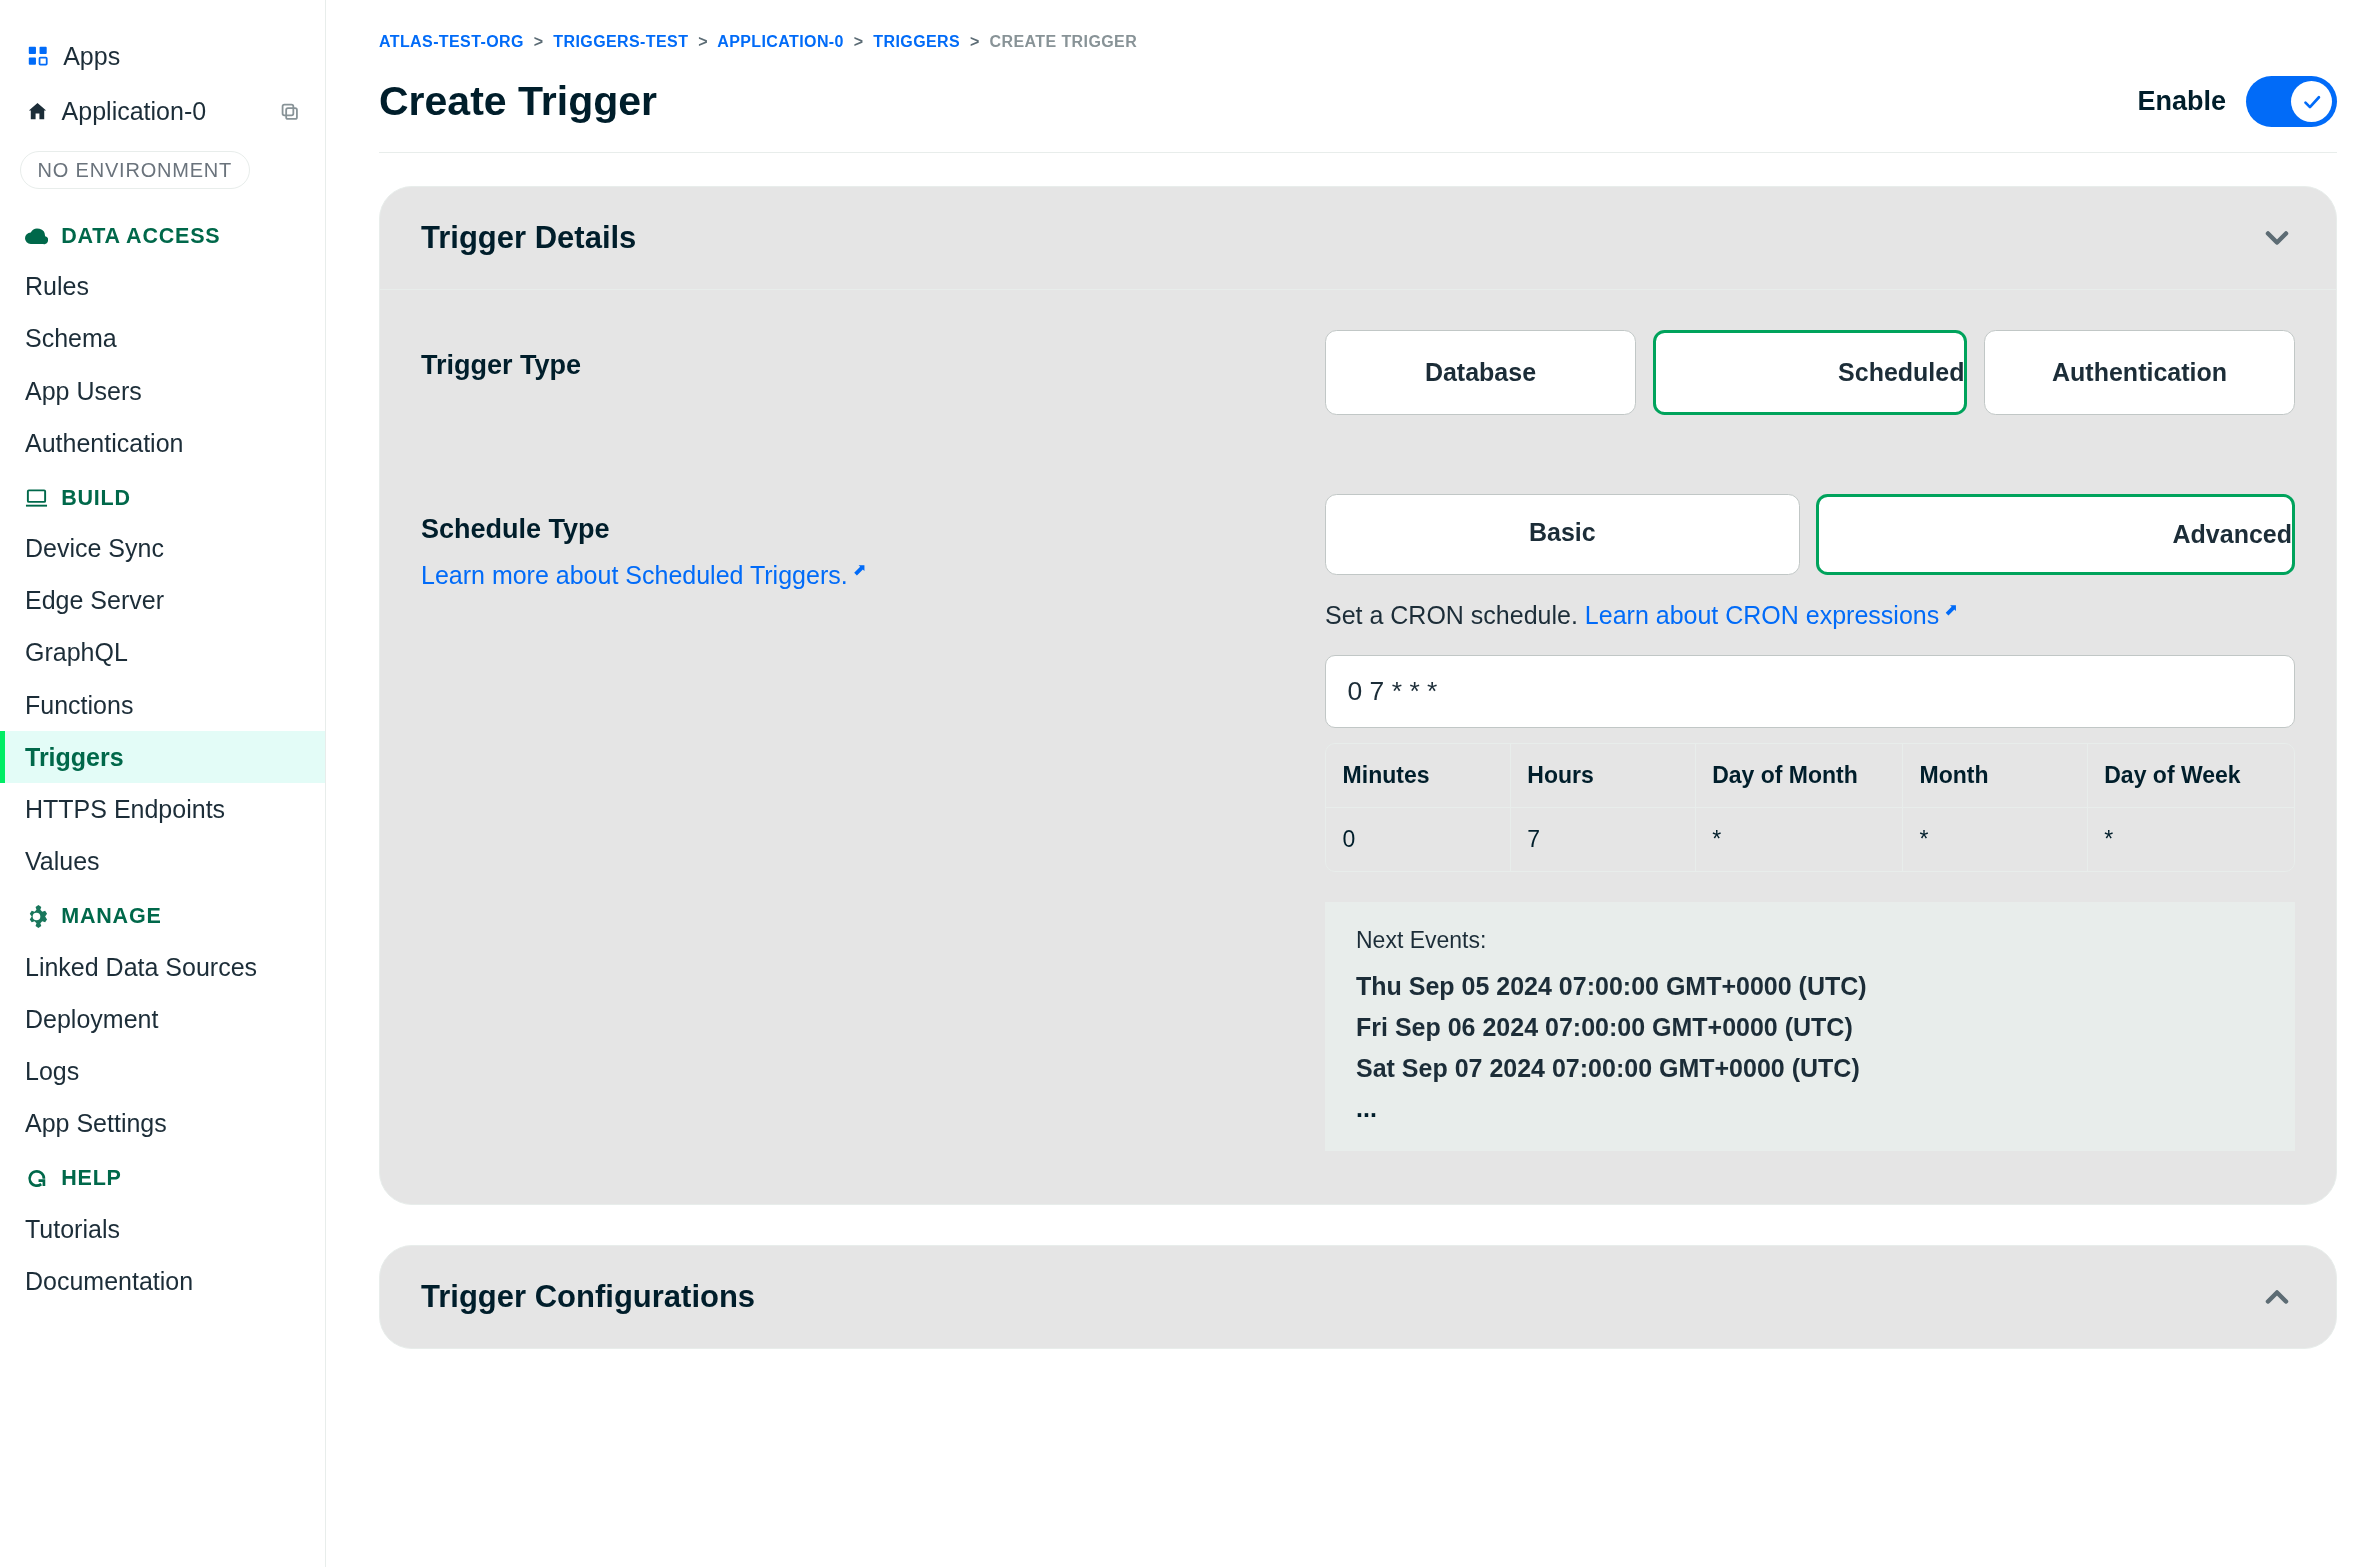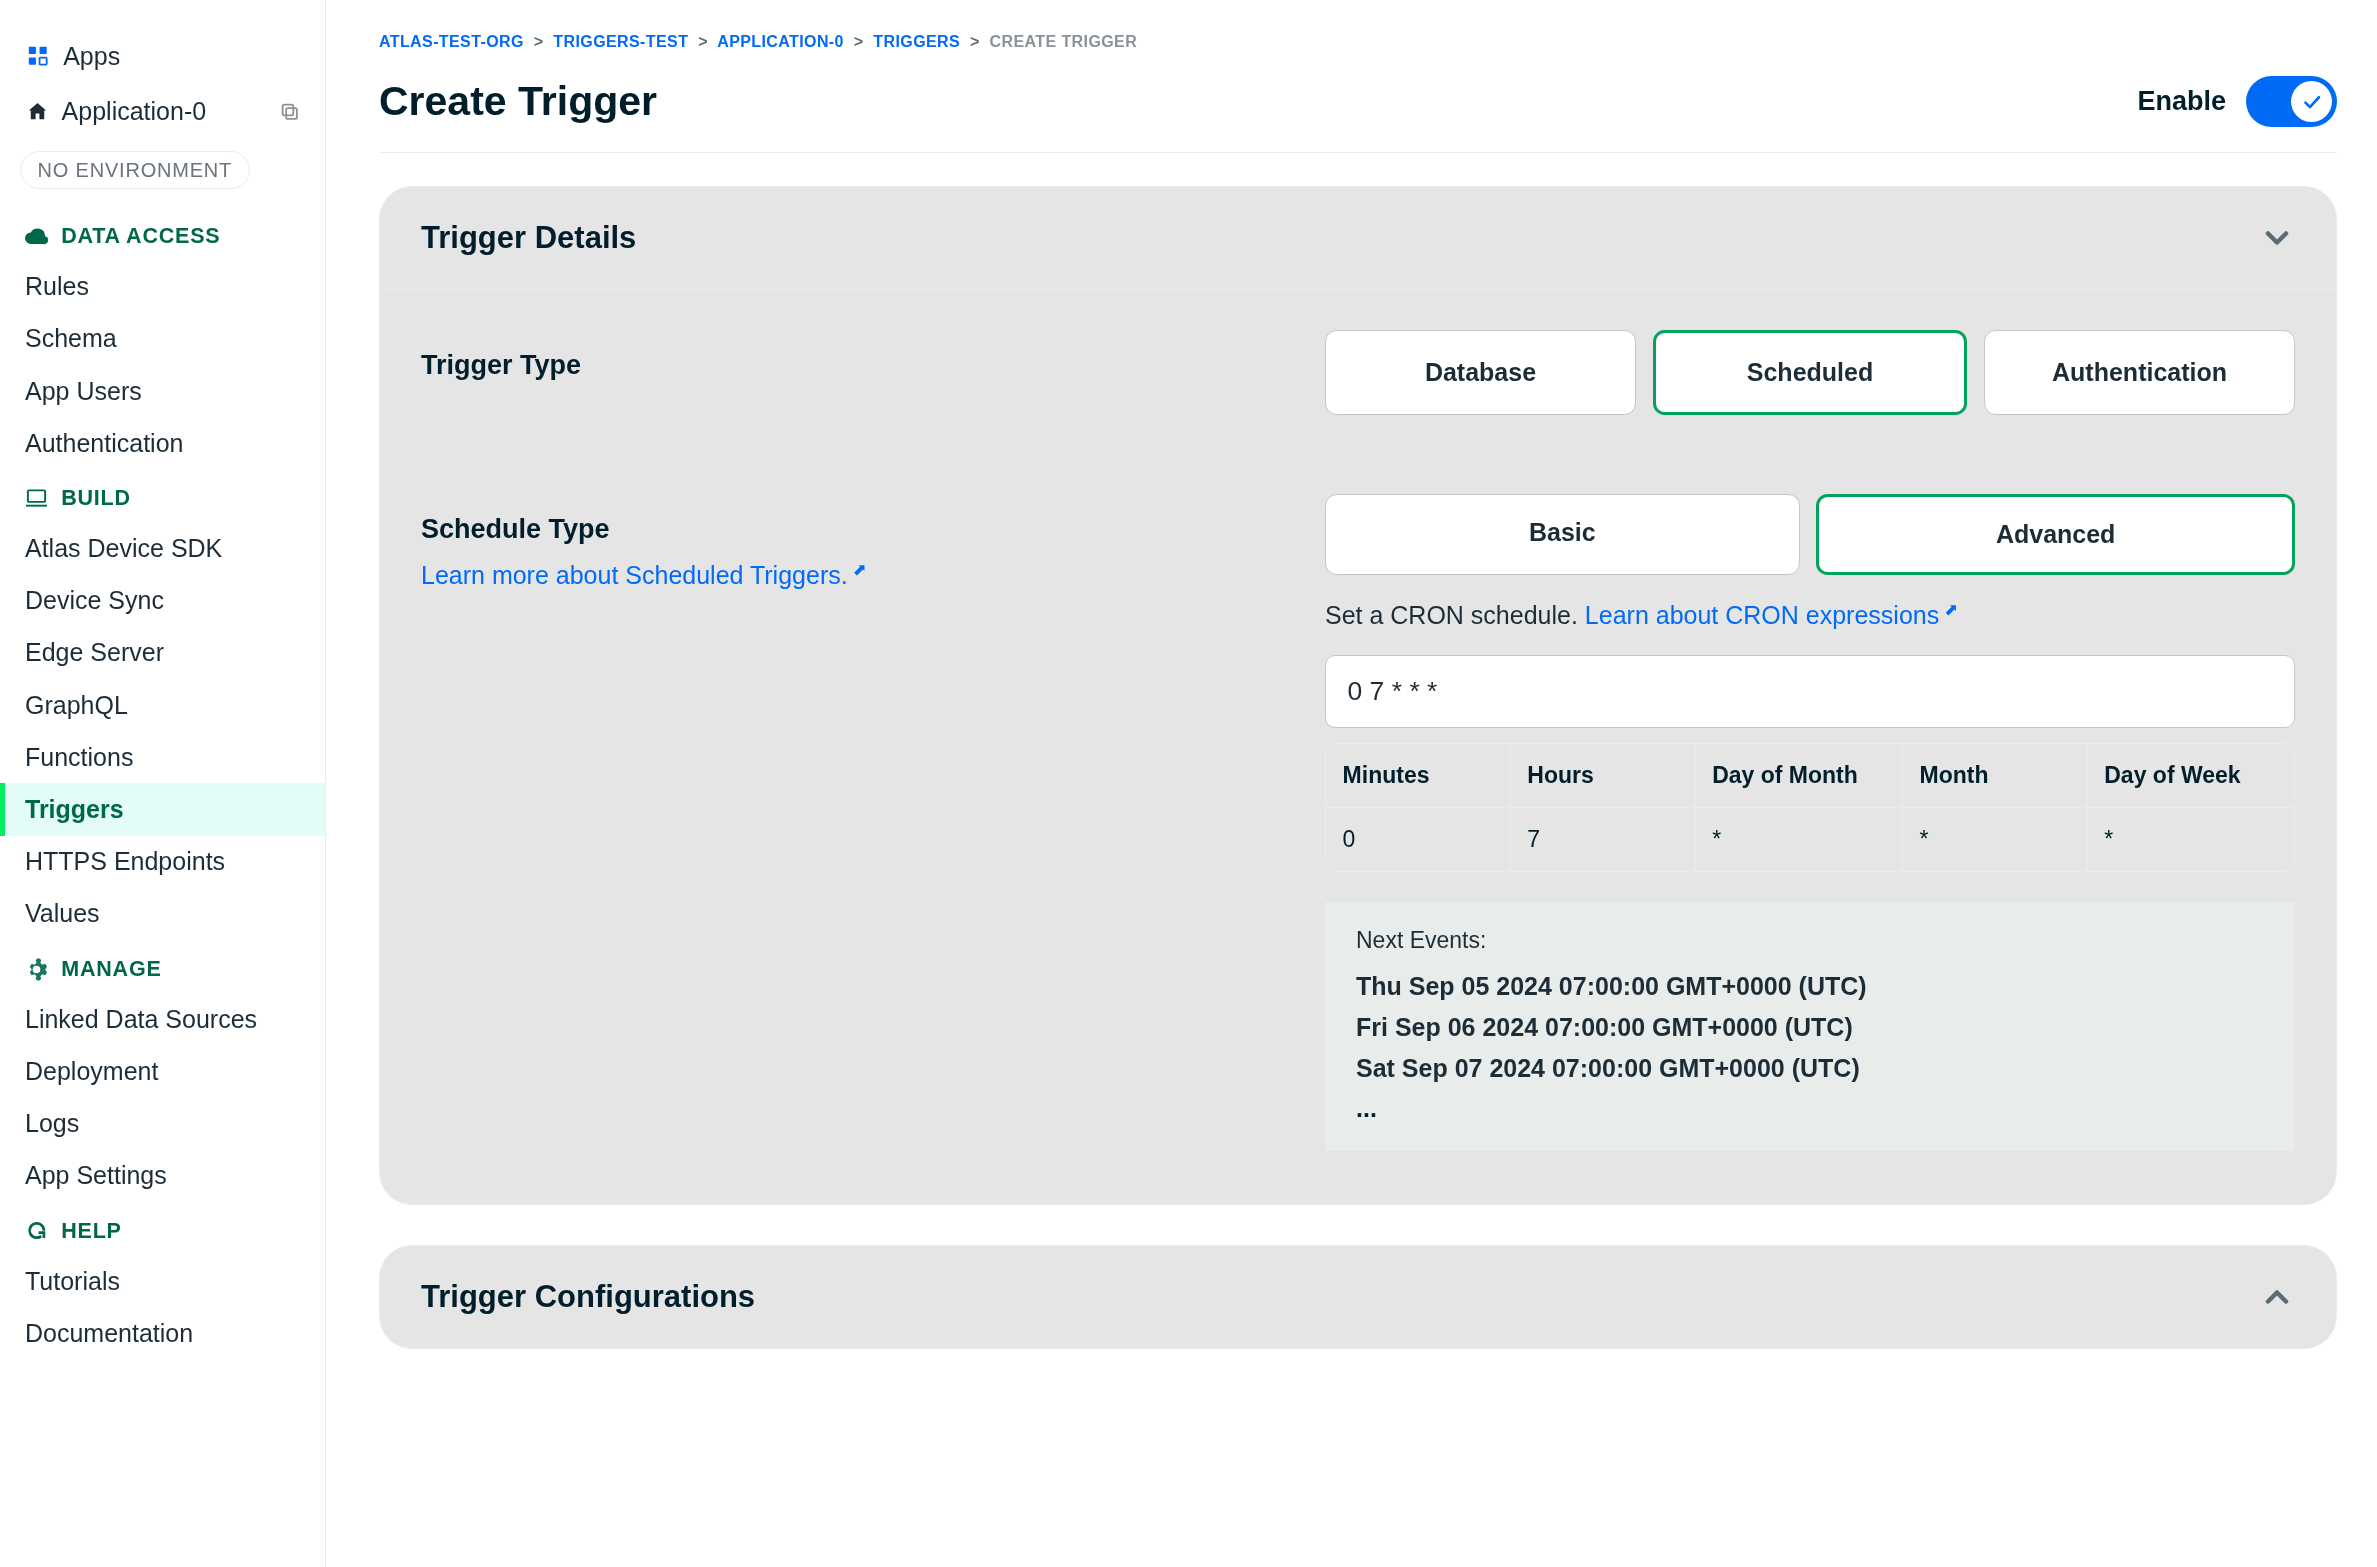--- a/index.html
+++ b/index.html
@@ -206,20 +206,21 @@
   font-size: 25px;
   font-weight: 700;
   color: #1c2d38;
   padding: 26.5px 0;
   text-align: center;
   cursor: pointer;
 }
 .seg-btn.selected {
   border: 3.3px solid #00a35c;
   padding: 25px 0;
+  text-align: right;
 }
 .seg-group.wide .seg-btn { padding: 23px 0; }
 .helper-text {
   margin-top: 25px;
   font-size: 25px;
   color: #1c2d38;
 }
 .helper-text a { color: #016bf8; text-decoration: none; margin-top: 27px; }
 .cron-input {
   width: 100%;
@@ -327,21 +328,20 @@
   
   <div class="section-header">
     <span class="icon">
       <svg width="23" height="20" viewBox="0 0 24 20" fill="none" stroke="#00684a" stroke-width="2">
           <rect x="3" y="2" width="18" height="12" rx="1"></rect>
           <path d="M1 18h22"></path>
         </svg>
     </span>
     <span>BUILD</span>
   </div>
-  <div class="nav-item">Atlas Device SDK</div>
   <div class="nav-item">Device Sync</div>
   <div class="nav-item">Edge Server</div>
   <div class="nav-item">GraphQL</div>
   <div class="nav-item">Functions</div>
   <div class="nav-item active">Triggers</div>
   <div class="nav-item">HTTPS Endpoints</div>
   <div class="nav-item">Values</div>
 
   
   <div class="section-header">

